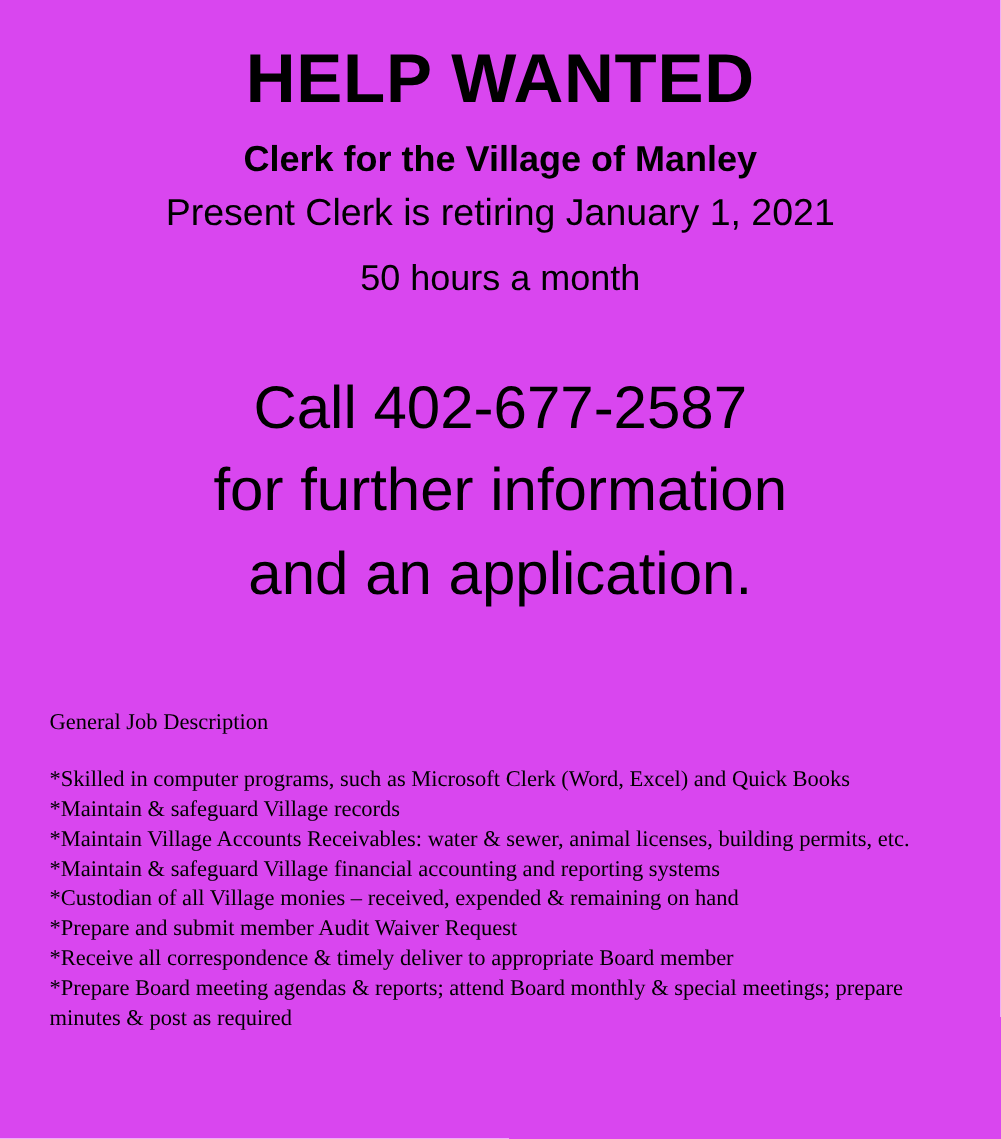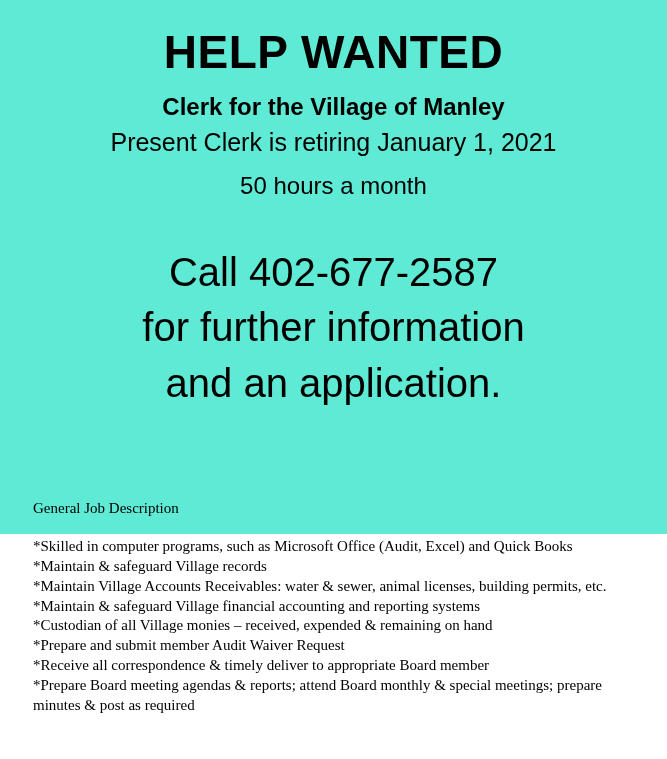--- a/index.html
+++ b/index.html
@@ -10,22 +10,22 @@
   body {
     width: 667px;
     height: 759px;
     overflow: hidden;
     font-family: "Liberation Sans", sans-serif;
     color: #000000;
   }
   .page {
     position: relative;
     width: 667px;
-    height: 534px;
-    background: #5eead4;
+    height: 759px;
+    background: #d946ef;
     box-sizing: border-box;
   }
 
   
   .headline-block {
     padding-top: 28px;
     text-align: center;
   }
   .title-main {
     font-family: "Liberation Sans", sans-serif;
@@ -65,21 +65,21 @@
   .contact-line {
     font-family: "Liberation Sans", sans-serif;
     font-weight: normal;
     font-size: 40px;
     line-height: 1.38;
     margin: 0;
   }
 
   
   .jobdesc-block {
-    margin-top: 88px;
+    margin-top: 62px;
     padding-left: 33px;
     padding-right: 18px;
   }
   .jobdesc-heading {
     font-family: "Liberation Serif", serif;
     font-size: 15px;
     line-height: 1.2;
     margin: 0 0 20px 0;
   }
   .duty-list {
@@ -110,21 +110,21 @@
 
   <div class="contact-block">
     <p class="contact-line">Call 402-677-2587</p>
     <p class="contact-line">for further information</p>
     <p class="contact-line">and an application.</p>
   </div>
 
   <div class="jobdesc-block">
     <p class="jobdesc-heading">General Job Description</p>
     <ul class="duty-list">
-      <li class="duty-item">*Skilled in computer programs, such as Microsoft Office (Audit, Excel) and Quick Books</li>
+      <li class="duty-item">*Skilled in computer programs, such as Microsoft Clerk (Word, Excel) and Quick Books</li>
       <li class="duty-item">*Maintain &amp; safeguard Village records</li>
       <li class="duty-item">*Maintain Village Accounts Receivables:  water &amp; sewer, animal licenses, building permits, etc.</li>
       <li class="duty-item">*Maintain &amp; safeguard Village financial accounting and reporting systems</li>
       <li class="duty-item">*Custodian of all Village monies – received, expended &amp; remaining on hand</li>
       <li class="duty-item">*Prepare and submit member Audit Waiver Request</li>
       <li class="duty-item">*Receive all correspondence &amp; timely deliver to appropriate Board member</li>
       <li class="duty-item">*Prepare Board meeting agendas &amp; reports; attend Board monthly &amp; special meetings; prepare minutes &amp; post as required</li>
     </ul>
   </div>
 

